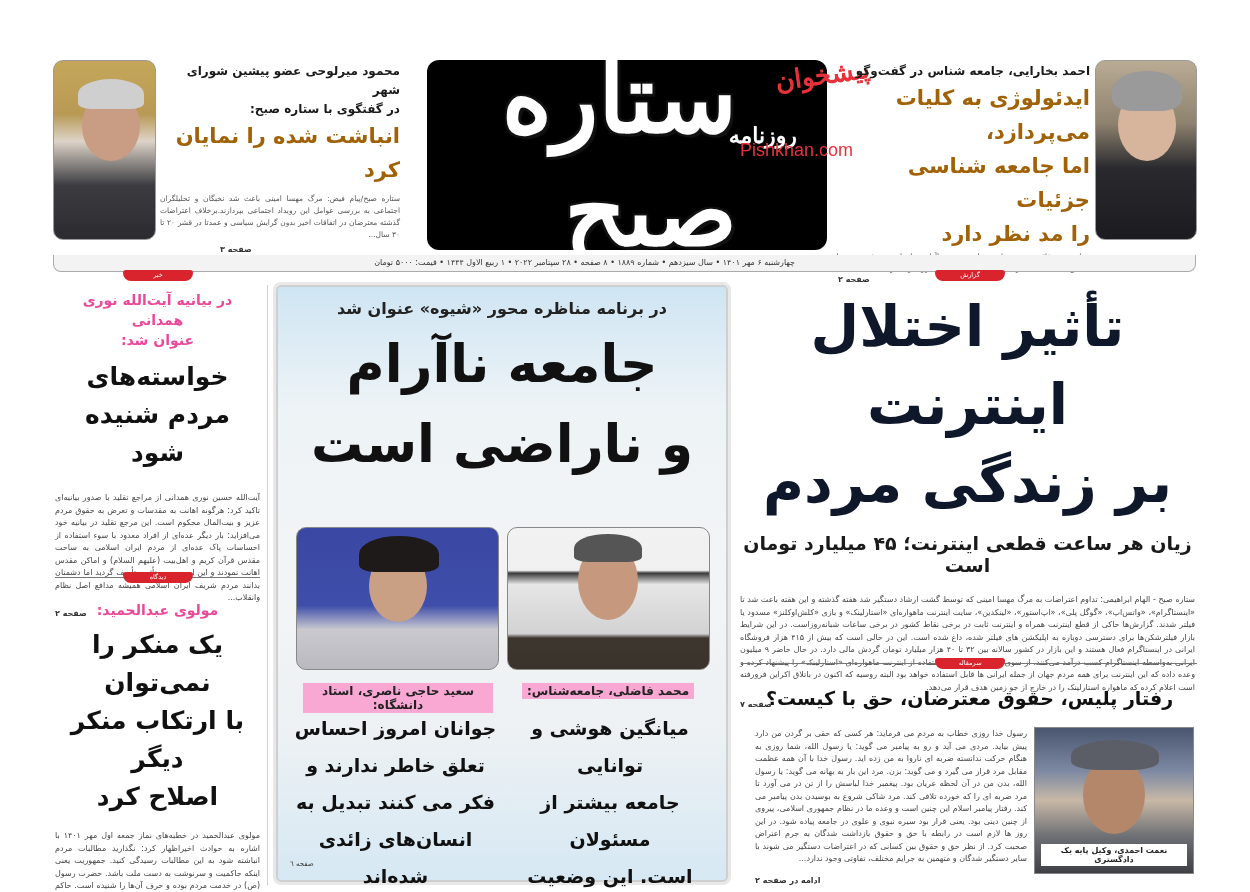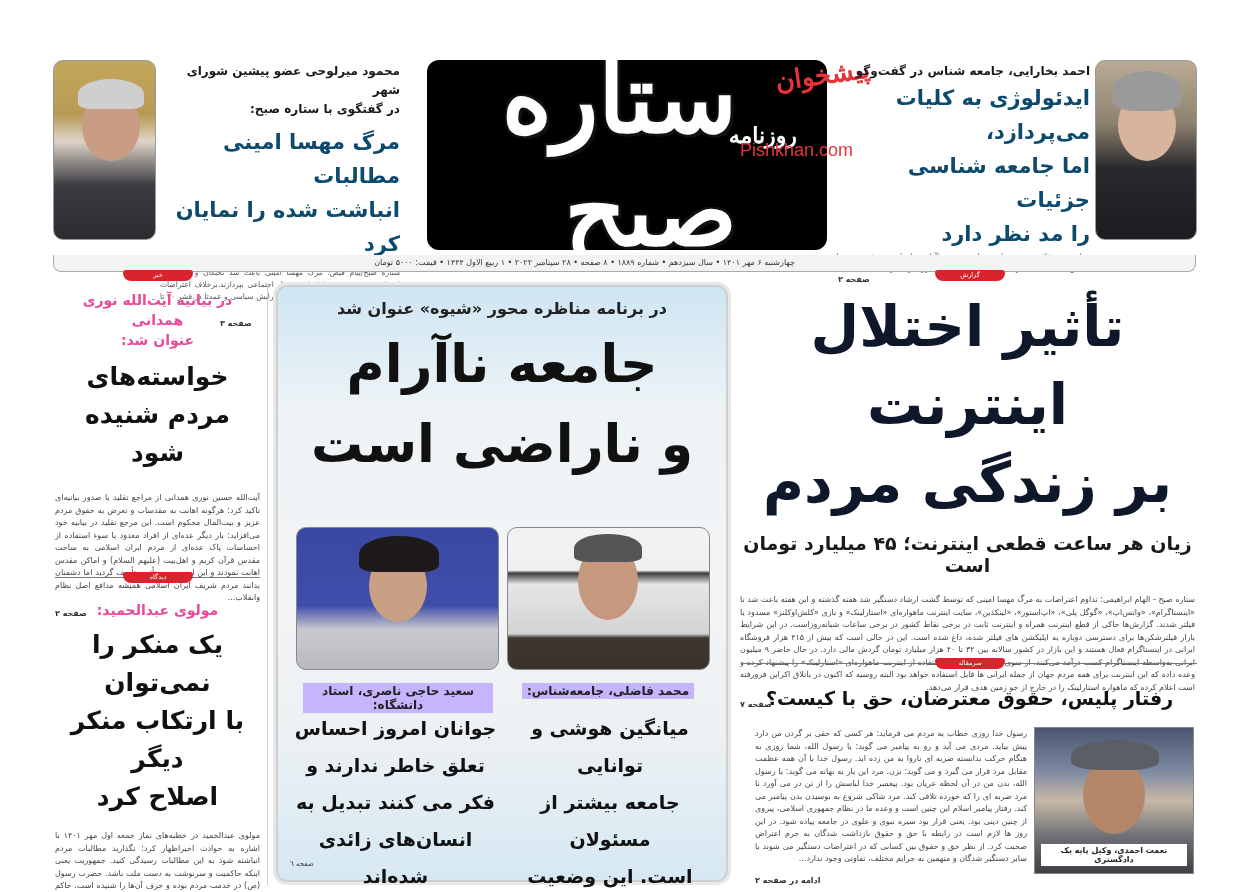--- a/index.html
+++ b/index.html
@@ -38,21 +38,21 @@
 
   
   .teaser-photo { border-radius: 10px; overflow: hidden; border: 1px solid #999; }
   .photo-right-top { left: 1095px; top: 60px; width: 102px; height: 180px;
     background: linear-gradient(180deg, #b9ab94 0%, #8e826f 35%, #2a2a2e 60%, #1c1c20 100%); }
   .photo-left-top { left: 53px; top: 60px; width: 103px; height: 180px;
     background: linear-gradient(180deg, #c4a65a 0%, #b89a55 30%, #ddd3c8 45%, #3b3b40 70%, #2c2c30 100%); }
   .face { position: absolute; border-radius: 50%; }
 
   .teaser-kicker { font-size: 12px; font-weight: bold; line-height: 19px; text-align: right; }
-  .teaser-title { font-size: 21px; font-weight: bold; line-height: 34px; text-align: right; color: #0c4a6e; }
+  .teaser-title { font-size: 21px; font-weight: bold; line-height: 34px; text-align: right; color: #a16207; }
   .teaser-body { font-size: 7.5px; color: #555; line-height: 12px; text-align: justify; }
   .page-ref { font-size: 8px; color: #333; font-weight: bold; }
 
   
   .datebar {
     left: 53px; top: 255px; width: 1143px; height: 17px;
     border: 1px solid #aaa; border-top: none; border-radius: 0 0 8px 8px;
     background: #f3f3f3;
     font-size: 8px; color: #333; line-height: 15px; padding-right: 400px;
   }
@@ -64,28 +64,28 @@
   }
 
   
   .main-headline { font-size: 56px; font-weight: bold; line-height: 78px; text-align: center; color: #0f172a; letter-spacing: -1px; }
   .main-sub { font-size: 19px; font-weight: bold; text-align: center; color: #1a1a1a; }
   .body-text { font-size: 8px; color: #444; line-height: 12.5px; text-align: justify; }
 
   
   .center-box {
     left: 276px; top: 285px; width: 452px; height: 597px;
-    border: 2px solid #cfcfcf; border-radius: 11px;
+    border: 2px solid #cfcfcf; border-radius: 5px;
     background: linear-gradient(180deg, #cfe5f3 0%, #edf3f6 20%, #f3f4f5 50%, #edf1f3 75%, #d6e8f3 100%);
     box-shadow: 0 0 0 3px #e8e8e8;
   }
   .center-kicker { font-size: 16px; font-weight: bold; text-align: center; color: #222; }
   .center-headline { font-size: 52px; font-weight: bold; line-height: 80px; text-align: center; color: #111; }
   .center-photo { border-radius: 10px; overflow: hidden; border: 1px solid #888; }
-  .caption-label { background: #c4b5fd; font-size: 12px; font-weight: bold; text-align: center; padding: 1px 4px; color: #222; }
+  .caption-label { background: #f9a8d4; font-size: 12px; font-weight: bold; text-align: center; padding: 1px 4px; color: #222; }
   .quote { font-size: 19px; font-weight: bold; line-height: 37px; text-align: center; color: #111; }
 
   
   .left-kicker { font-size: 14px; font-weight: bold; text-align: center; line-height: 20px; color: #ec4899; }
   .left-title { font-size: 25px; font-weight: bold; text-align: center; line-height: 38px; color: #111; }
 
   .rule { background: #777; height: 1px; }
   .vrule { background: #cfcfcf; width: 1px; }
 
   
@@ -118,21 +118,20 @@
   <div class="page-ref" style="text-align:left;padding-left:10px;">صفحه ۲</div>
 </div>
 
 <div class="abs teaser-photo photo-left-top">
   <div class="face" style="left:28px;top:30px;width:58px;height:70px;background:#c99c84;"></div>
   <div class="face" style="left:24px;top:18px;width:66px;height:30px;background:#cfcfcf;border-radius:50% 50% 20% 20%;"></div>
 </div>
 <div class="abs" style="left:160px;top:62px;width:240px;">
   <div class="teaser-kicker">محمود میرلوحی عضو پیشین شورای شهر</div>
   <div class="teaser-kicker">در گفتگوی با ستاره صبح:</div>
-  <div class="teaser-title" style="margin-top:6px;">مرگ مهسا امینی مطالبات</div>
   <div class="teaser-title">انباشت شده را نمایان کرد</div>
   <div class="teaser-body" style="margin-top:6px;">ستاره صبح/پیام فیض: مرگ مهسا امینی باعث شد نخبگان و تحلیلگران اجتماعی به بررسی عوامل این رویداد اجتماعی بپردازند.برخلاف اعتراضات گذشته معترضان در اتفاقات اخیر بدون گرایش سیاسی و عمدتا در قشر ۲۰ تا ۳۰ سال...</div>
   <div class="page-ref" style="text-align:left;padding-left:60px;margin-top:4px;">صفحه ۳</div>
 </div>
 
 <div class="abs datebar">
   <span>چهارشنبه ۶ مهر ۱۴۰۱ • سال سیزدهم • شماره ۱۸۸۹ • ۸ صفحه • ۲۸ سپتامبر ۲۰۲۲ • ۱ ربیع الاول ۱۴۴۴ • قیمت: ۵۰۰۰ تومان</span>
 </div>
 
 <div class="abs red-tab" style="left:935px;top:270px;width:70px;">گزارش</div>

